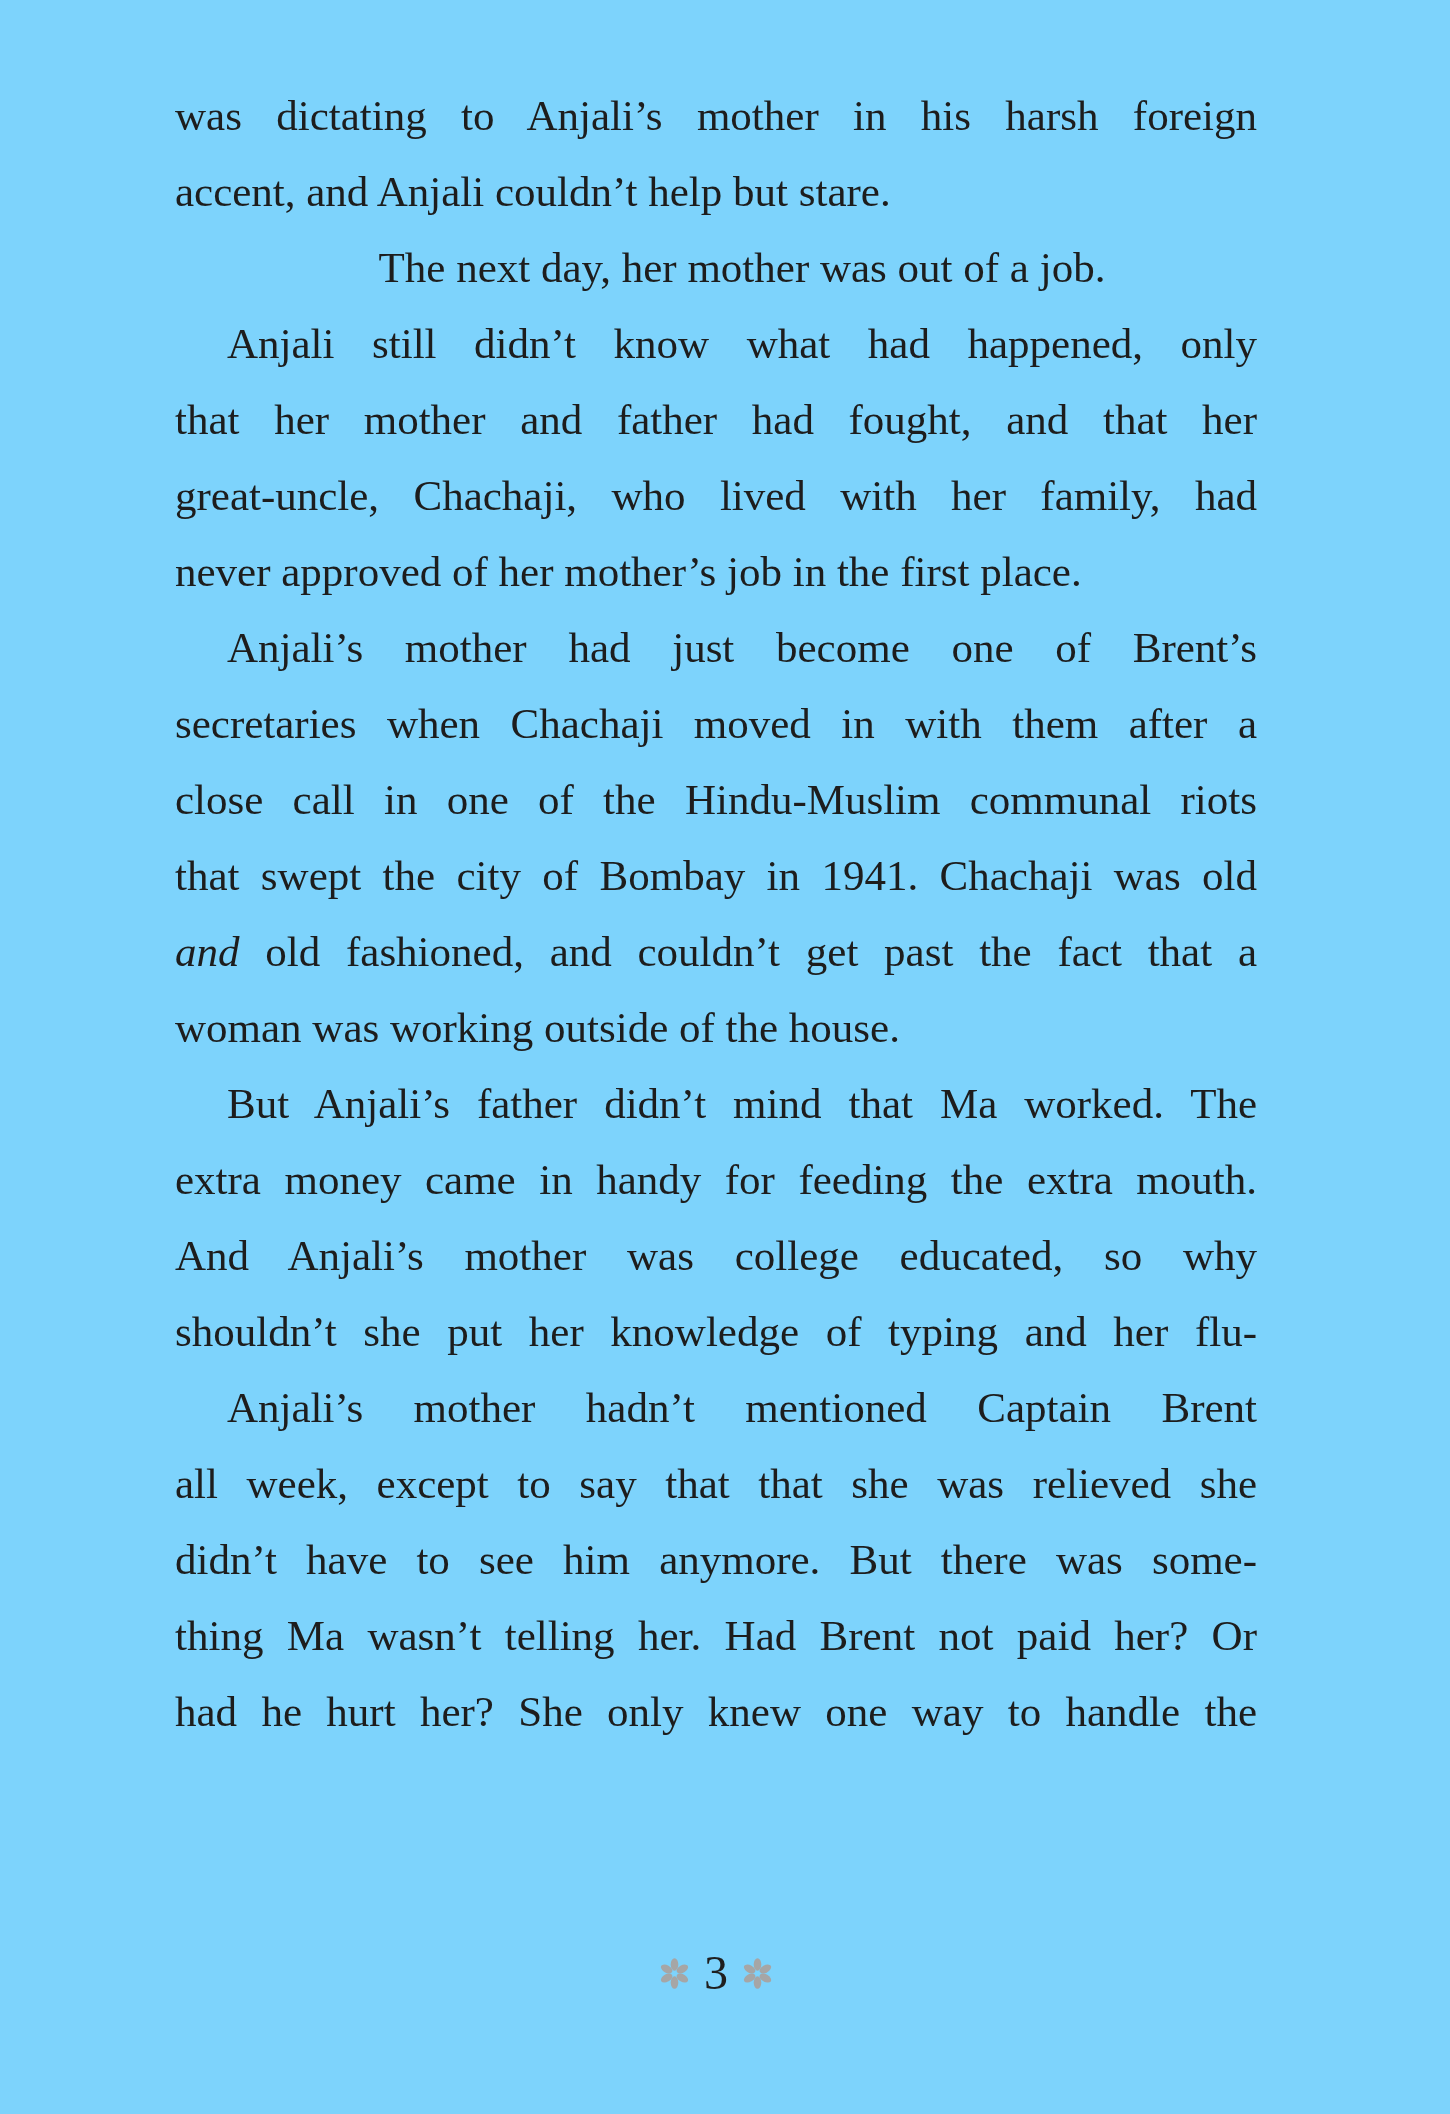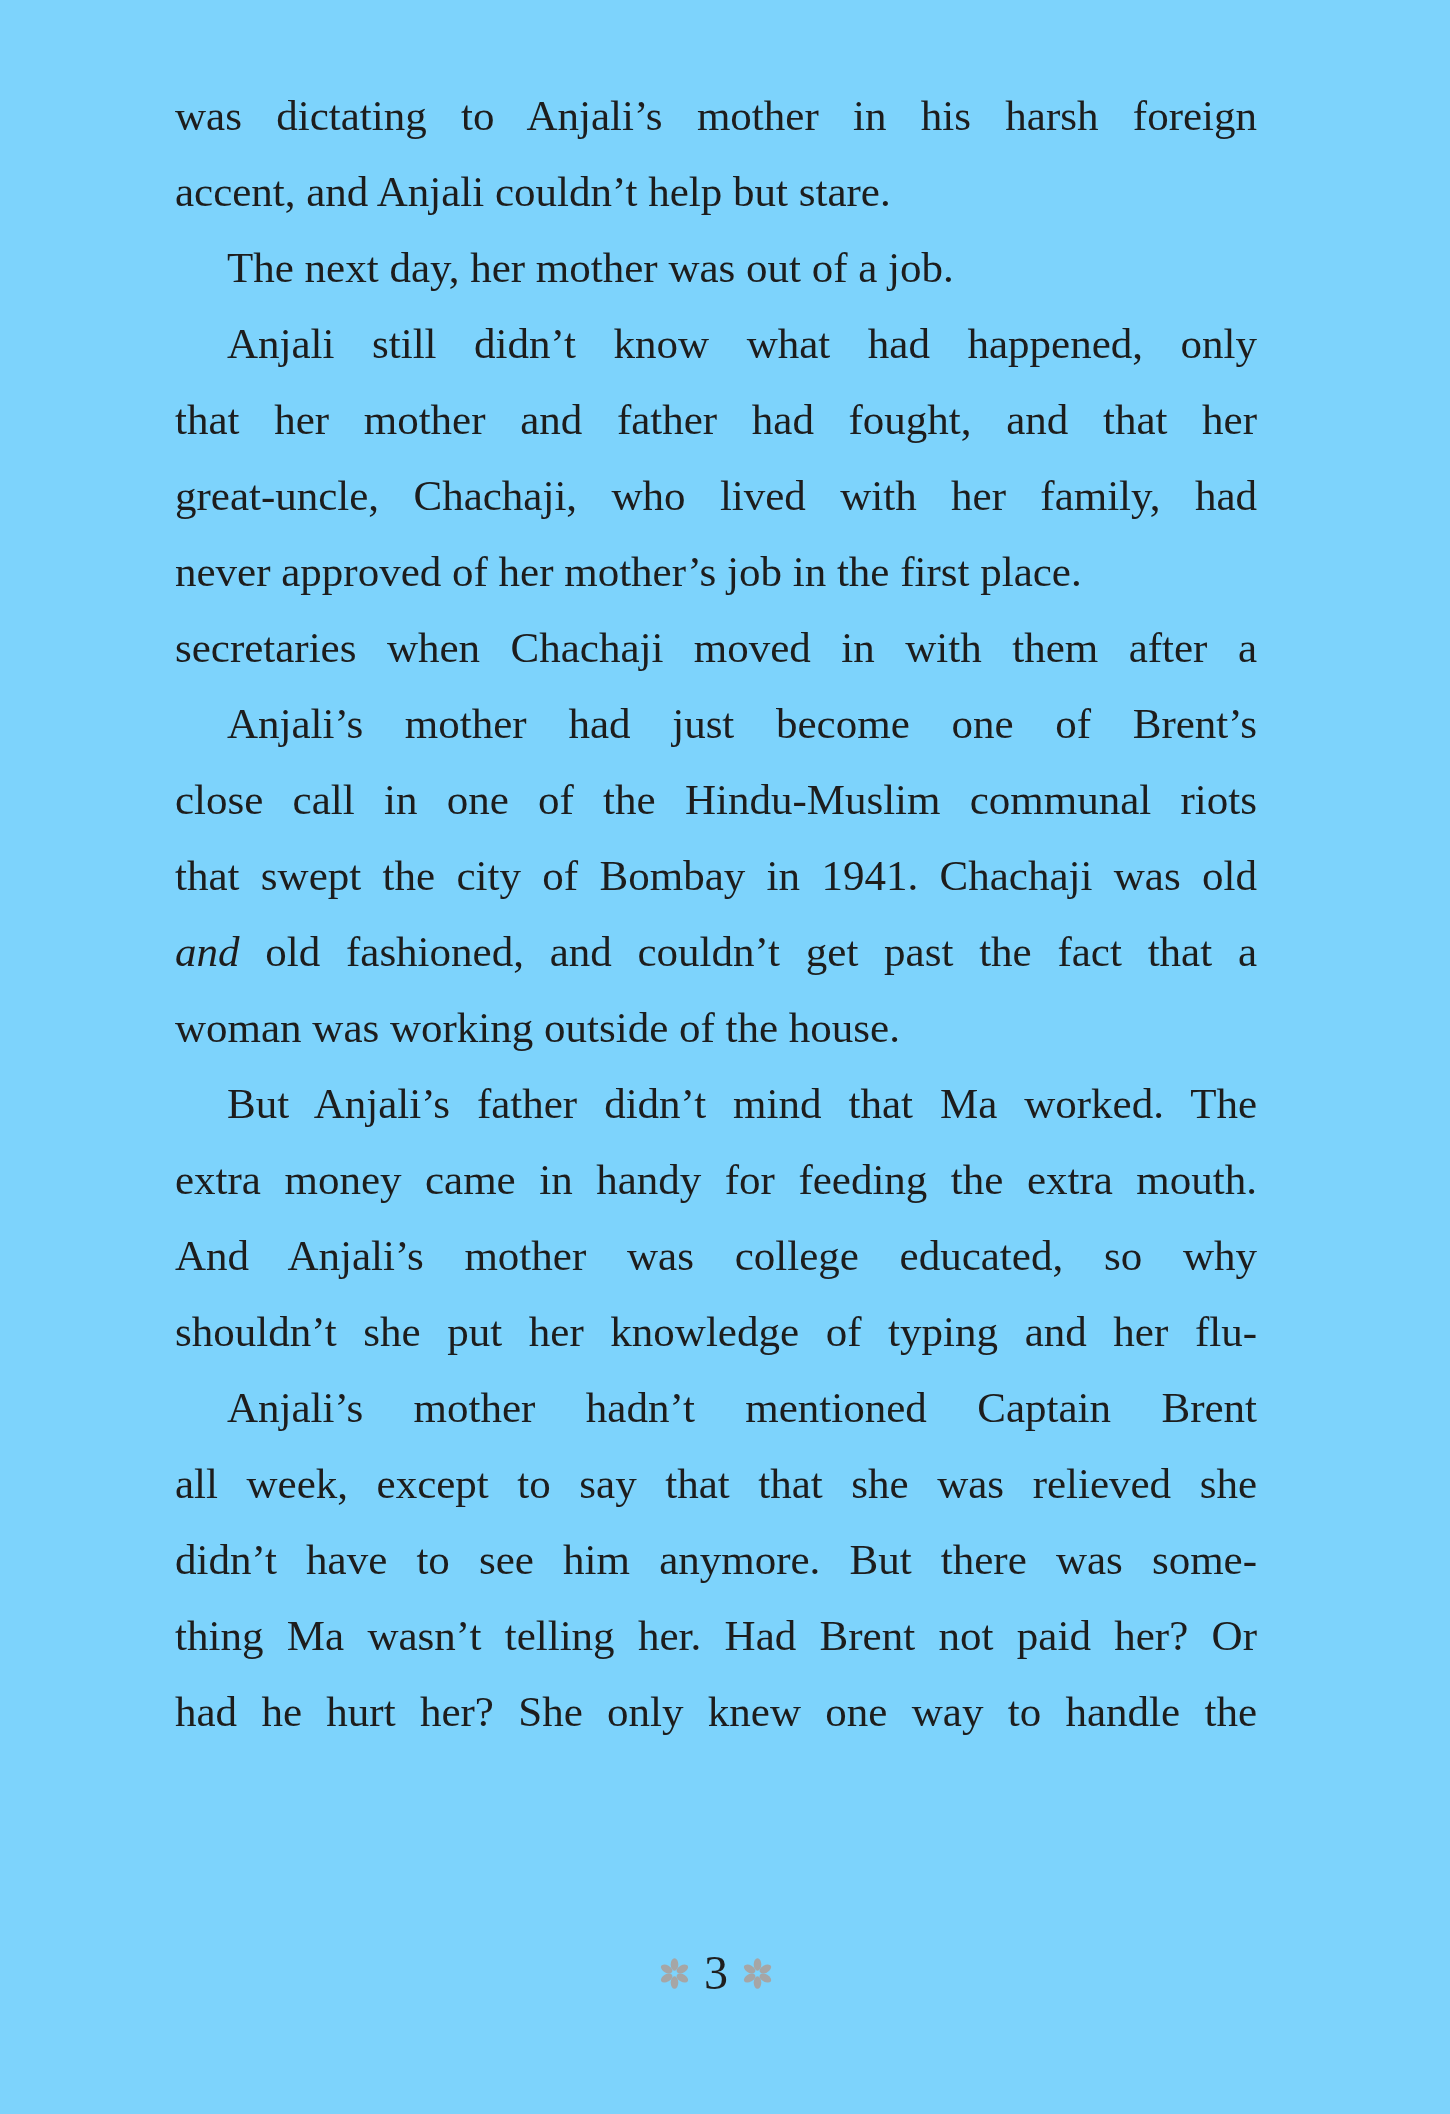--- a/index.html
+++ b/index.html
@@ -29,21 +29,21 @@
   .paragraph { margin: 0; }
   .line {
     text-align: left;
     white-space: normal;
   }
   .line.justify {
     text-align: justify;
     text-align-last: justify;
     text-justify: inter-word;
   }
-  .line.indent { text-indent: 52px; }
+  .line.indent { text-indent: 52px; text-align: center; }
   .line em { font-style: italic; }
   .page-footer {
     position: absolute;
     left: 175px;
     top: 1945px;
     width: 1082px;
     height: 56px;
     display: flex;
     justify-content: center;
     align-items: center;
@@ -69,22 +69,22 @@
       <div class="paragraph">
         <div class="line indent"><span>The next day, her mother was out of a job.</span></div>
       </div>
       <div class="paragraph">
         <div class="line justify indent"><span>Anjali still didn’t know what had happened, only</span></div>
         <div class="line justify"><span>that her mother and father had fought, and that her</span></div>
         <div class="line justify"><span>great-uncle, Chachaji, who lived with her family, had</span></div>
         <div class="line"><span>never approved of her mother’s job in the first place.</span></div>
       </div>
       <div class="paragraph">
+        <div class="line justify indent"><span>Anjali’s mother had just become one of Brent’s</span></div>
         <div class="line justify"><span>secretaries when Chachaji moved in with them after a</span></div>
-        <div class="line justify indent"><span>Anjali’s mother had just become one of Brent’s</span></div>
         <div class="line justify"><span>close call in one of the Hindu-Muslim communal riots</span></div>
         <div class="line justify"><span>that swept the city of Bombay in 1941. Chachaji was old</span></div>
         <div class="line justify"><em>and</em><span> old fashioned, and couldn’t get past the fact that a</span></div>
         <div class="line"><span>woman was working outside of the house.</span></div>
       </div>
       <div class="paragraph">
         <div class="line justify indent"><span>But Anjali’s father didn’t mind that Ma worked. The</span></div>
         <div class="line justify"><span>extra money came in handy for feeding the extra mouth.</span></div>
         <div class="line justify"><span>And Anjali’s mother was college educated, so why</span></div>
         <div class="line justify"><span>shouldn’t she put her knowledge of typing and her flu-</span></div>

